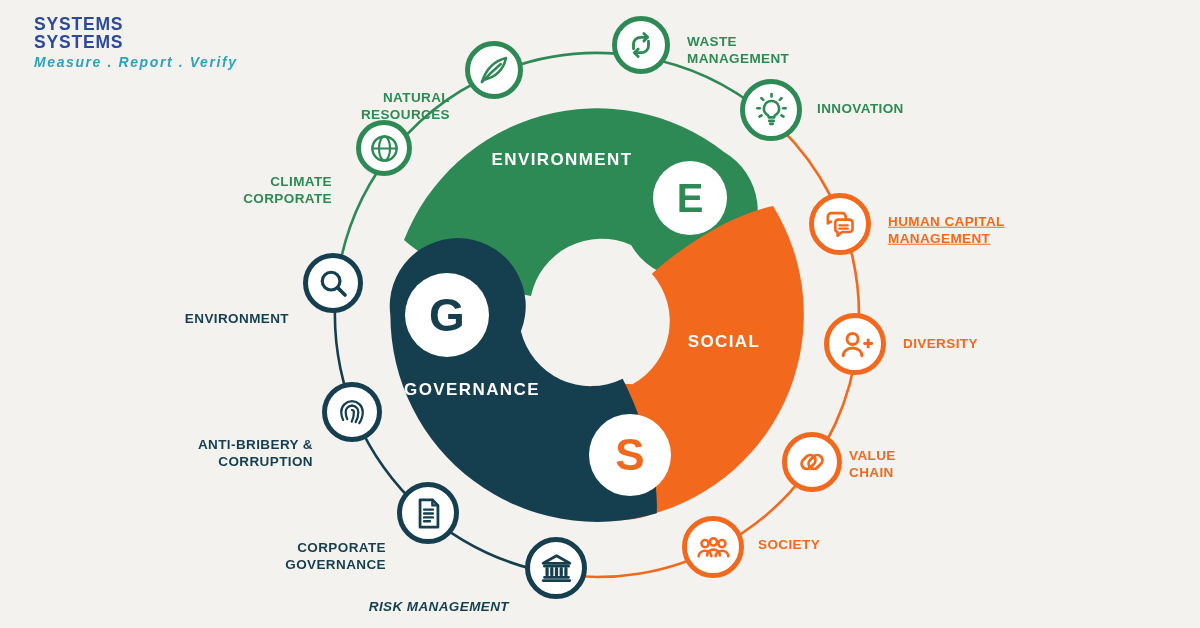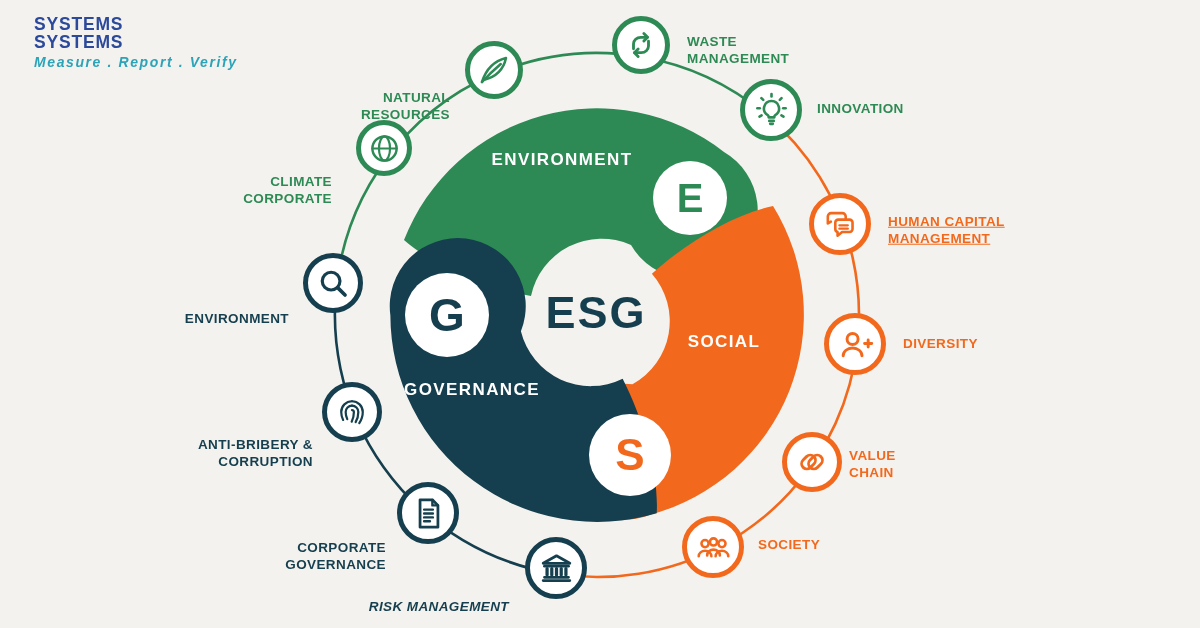--- a/index.html
+++ b/index.html
@@ -71,21 +71,20 @@
     <div class="logo-text">
       <div class="logo-name">SYSTEMS</div>
       <div class="logo-name">SYSTEMS</div>
       <div class="logo-tagline">Measure . Report . Verify</div>
     </div>
   </div>
 
   <div class="abs-center seg-label" style="left:562px;top:160px;">ENVIRONMENT</div>
   <div class="abs-center seg-label" style="left:724px;top:342px;">SOCIAL</div>
   <div class="abs-center seg-label" style="left:472px;top:390px;">GOVERNANCE</div>
-  <div class="abs-center esg-title" style="left:596px;top:313px;">ESG</div>
 
   <div class="letter-badge badge-e">E</div>
   <div class="letter-badge badge-s">S</div>
   <div class="letter-badge badge-g">G</div>
 
   <div id="nodes">
       <div class="node-circle c-green" style="left: 494px; top: 70px; width: 48px; height: 48px; border: 5px solid var(--green);">
         <svg viewBox="0 0 24 24" width="36" height="36" fill="none" stroke="currentColor" stroke-linecap="round" stroke-linejoin="round">
           <path stroke-width="1.7" d="M4 20 C6.5 12 12 6 20 4 C18.5 11 13.5 16.5 5.5 18.5"></path>
           <path stroke-width="1.7" d="M4 20 C9 14.5 13 11 16.5 8"></path>

